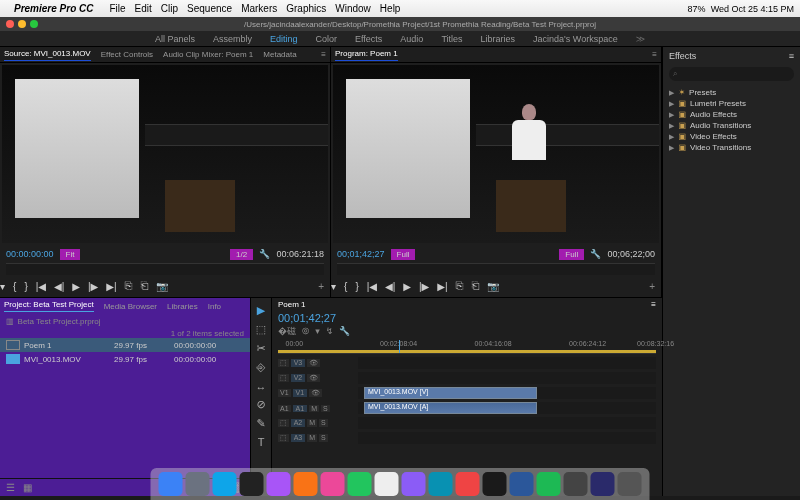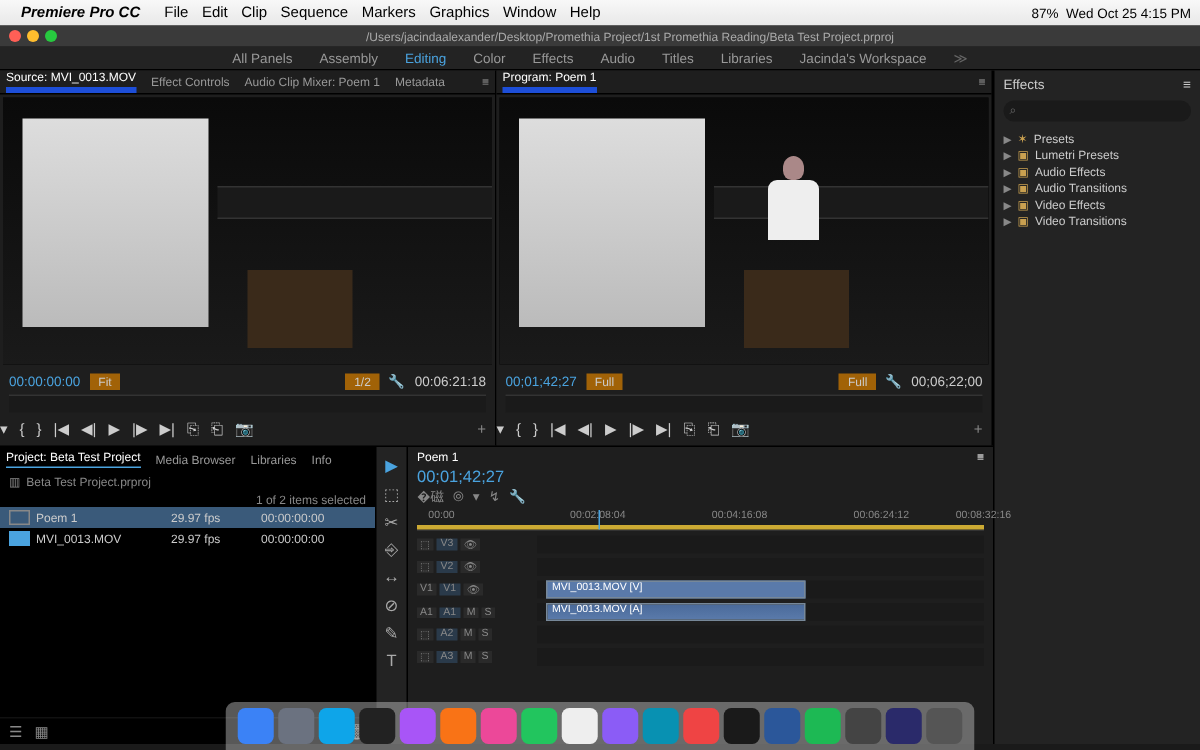--- a/index.html
+++ b/index.html
@@ -18,40 +18,40 @@
 .workspace-bar { height:16px; background:#232323; display:flex; justify-content:center; align-items:center; gap:18px; font-size:9px; border-bottom:1px solid #000; }
 .workspace-bar span { color:#999; cursor:default; }
 .workspace-bar .active { color:#4aa3df; }
 .workspace-bar .arrow { color:#666; }
 .main { display:flex; height:449px; }
 .left-col { flex:1; display:flex; flex-direction:column; }
 .right-col { width:138px; background:#232323; border-left:1px solid #000; }
 .monitors { display:flex; height:250px; }
 .monitor { flex:1; background:#1e1e1e; display:flex; flex-direction:column; border-right:1px solid #000; }
 .tabs { height:16px; display:flex; align-items:center; padding:0 4px; gap:10px; font-size:8px; color:#999; border-bottom:1px solid #000; }
-.tabs .active { color:#fff; border-bottom:4px solid #1d4ed8; padding-bottom:2px; }
+.tabs .active { color:#fff; border-bottom:1px solid #1d4ed8; padding-bottom:2px; }
 .tabs .menu { margin-left:auto; }
 .viewer { flex:1; background:#000; position:relative; margin:2px; overflow:hidden; }
 .viewer .scene { width:100%; height:100%; background:linear-gradient(#0a0a0a,#1a1a1a); position:relative; }
 .scene .screen { position:absolute; left:4%; top:8%; width:38%; height:78%; background:linear-gradient(#ddd,#bbb); }
 .scene .podium { position:absolute; left:50%; bottom:6%; width:70px; height:52px; background:#3a2a1a; }
 .scene .panel { position:absolute; left:44%; top:33%; width:56%; height:22px; background:#1a1a1a; border-top:1px solid #333; border-bottom:1px solid #333; }
 .scene .person { position:absolute; left:55%; top:22%; width:34px; height:56px; }
 .scene .person .head { width:14px; height:16px; background:#a88; border-radius:50% 50% 40% 40%; margin:0 auto; }
 .scene .person .body { width:34px; height:40px; background:#eee; border-radius:6px 6px 0 0; }
 .tc-bar { height:18px; display:flex; align-items:center; padding:0 6px; gap:6px; font-size:9px; }
 .tc-bar .tc { color:#4aa3df; }
-.tc-bar .fit { background:#a16207; padding:1px 6px; font-size:8px; }
+.tc-bar .fit { background:#a21caf; padding:1px 6px; font-size:8px; }
 .tc-bar .wrench { color:#888; }
 .ruler { height:12px; background:#1a1a1a; border-top:1px solid #333; margin:0 6px; }
 .transport { height:22px; display:flex; justify-content:center; align-items:center; gap:8px; color:#ccc; font-size:10px; }
 .transport span { cursor:pointer; }
 .transport .plus { margin-left:auto; margin-right:6px; color:#888; }
 .lower { display:flex; height:199px; border-top:1px solid #000; }
-.project { width:250px; background:#000000; display:flex; flex-direction:column; }
+.project { width:250px; background:#4c1d95; display:flex; flex-direction:column; }
 .project .ptabs { height:16px; display:flex; gap:10px; padding:0 4px; font-size:8px; color:#999; align-items:center; }
 .project .ptabs .active { color:#fff; border-bottom:1px solid #4aa3df; padding-bottom:2px; }
 .project .crumb { font-size:8px; color:#888; padding:3px 6px; display:flex; align-items:center; gap:4px; }
 .project .sel { text-align:right; font-size:8px; color:#888; padding:0 6px; }
 .project .hdr { display:flex; font-size:8px; color:#aaa; padding:2px 6px; border-bottom:1px solid #333; }
 .project .hdr .c1{flex:1}.project .hdr .c2{width:60px}.project .hdr .c3{width:70px}
 .project .row { display:flex; font-size:8px; padding:2px 6px; align-items:center; }
 .project .row.sel-row { background:#3a5a7a; }
 .project .row .ico { width:14px; height:10px; background:#4aa3df; margin-right:4px; }
 .project .row .ico.seq { background:transparent; border:1px solid #888; }

